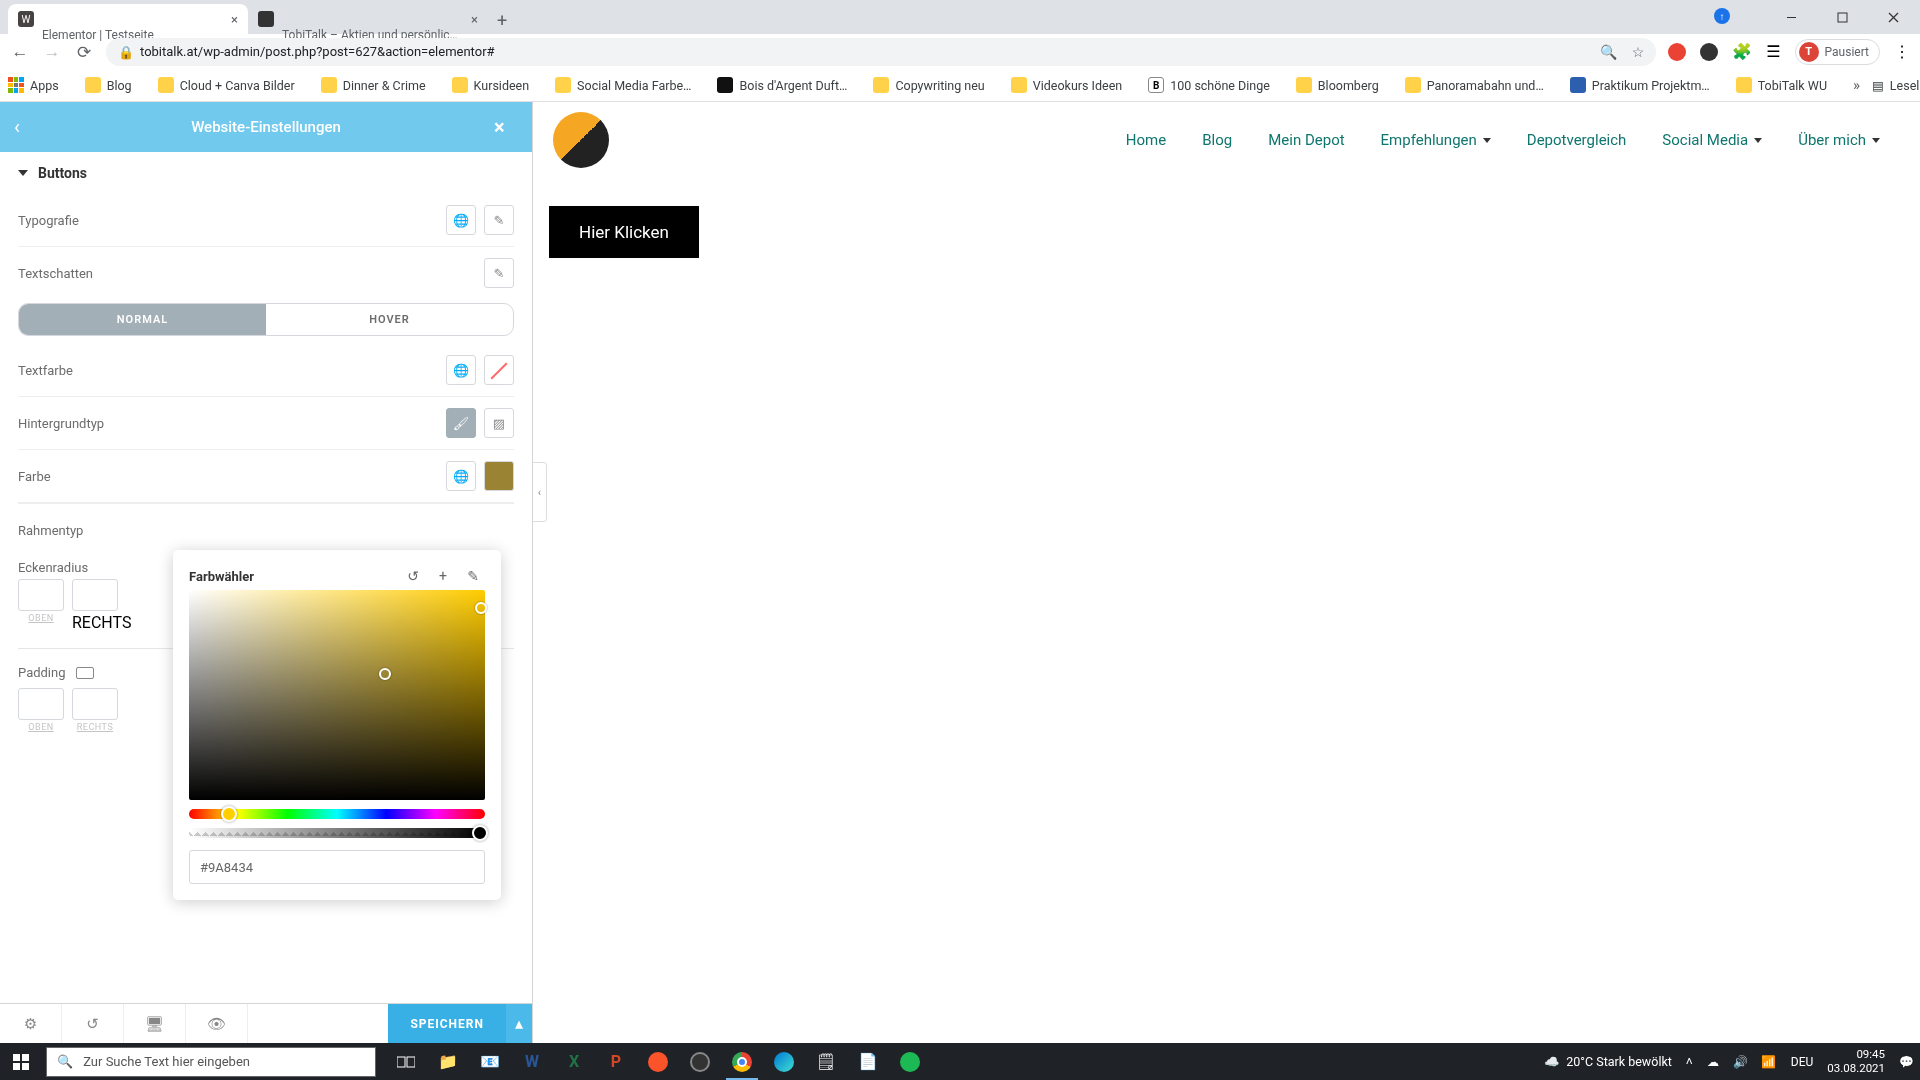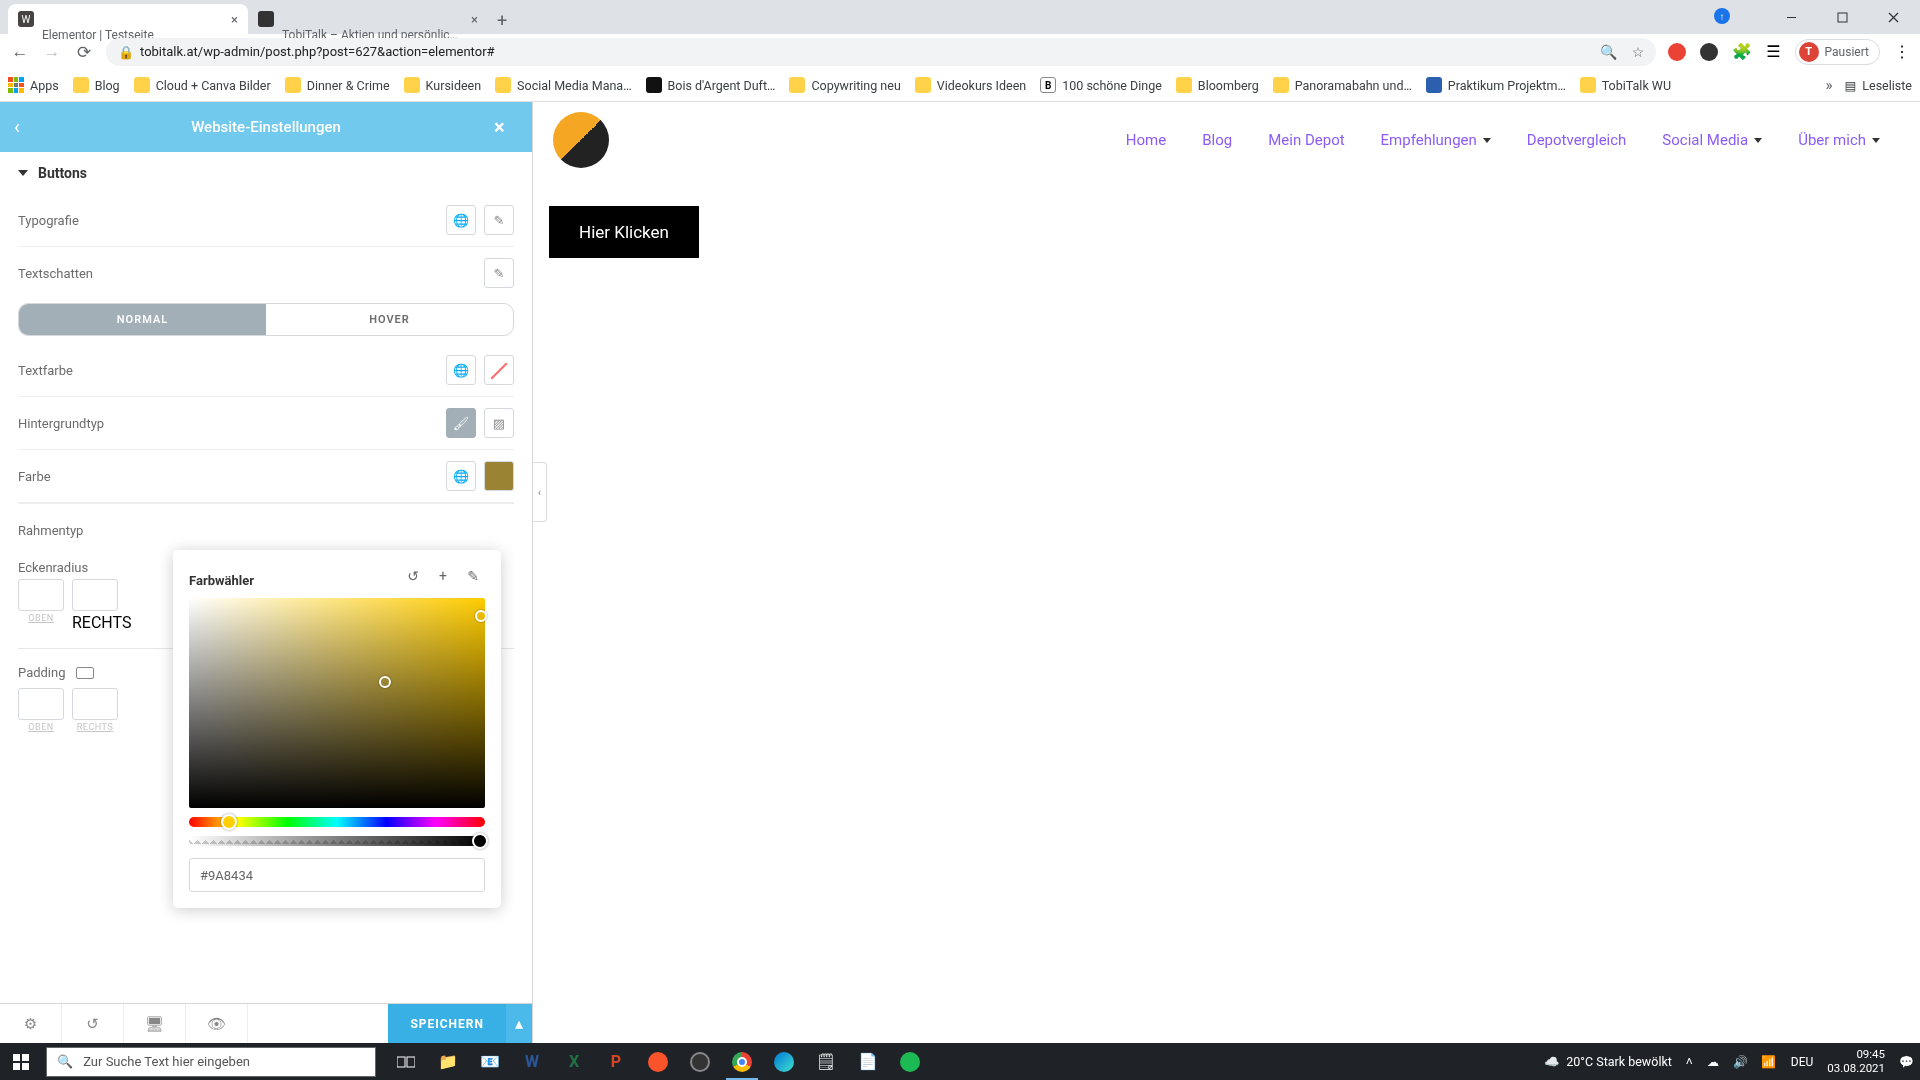--- a/index.html
+++ b/index.html
@@ -20,21 +20,21 @@
 
 .addr-row { height:35px; background:#fff; display:flex; align-items:center; padding:0 10px; gap:12px; }
 .nav-btn { width:20px; height:20px; color:#5f6368; font-size:17px; display:flex; align-items:center; justify-content:center;}
 .addr-bar { flex:1; height:28px; background:#f1f3f4; border-radius:14px; display:flex; align-items:center; padding:0 12px; gap:8px; font-size:13px; color:#202124;}
 .addr-lock { width:14px; height:14px; color:#5f6368; }
 .addr-right { margin-left:auto; display:flex; gap:14px; align-items:center; color:#5f6368; font-size:14px;}
 .ext-area { display:flex; gap:14px; align-items:center; }
 .profile-badge { display:flex; align-items:center; gap:6px; border:1px solid #dadce0; border-radius:14px; height:26px; padding:0 10px 0 3px; font-size:12px; color:#5f6368;}
 .profile-dot { width:20px; height:20px; border-radius:50%; background:#db4437; color:#fff; display:flex; align-items:center; justify-content:center; font-size:11px; font-weight:bold;}
 
-.bookmarks { height:33px; border-bottom:1px solid #e0e0e0; background:#fff; display:flex; align-items:center; padding:0 8px; gap:14px; }
+.bookmarks { height:33px; border-bottom:1px solid #e0e0e0; background:#fff; display:flex; align-items:center; padding:0 8px; gap:26px; }
 .bm { display:flex; align-items:center; gap:6px; font-size:12.5px; color:#3c4043; white-space:nowrap;}
 .bm-icon { width:16px; height:16px; background:#ffd24a; border-radius:3px;}
 .bm-more { margin-left:auto; display:flex; align-items:center; gap:12px; }
 
 
 .workspace { position:absolute; top:102px; left:0; right:0; bottom:37px; display:flex; }
 .panel { width:533px; background:#fff; border-right:1px solid #d5d5d5; display:flex; flex-direction:column; }
 .panel-header { height:50px; background:#71c9ed; color:#fff; display:flex; align-items:center; padding:0 14px; position:relative;}
 .panel-back { width:24px; font-size:20px;}
 .panel-title { flex:1; text-align:center; font-size:15px; font-weight:500;}
@@ -62,21 +62,21 @@
 
 .padding-label { display:flex; align-items:center; gap:10px; padding:10px 18px 8px; font-size:13px; color:#6c6c6c;}
 .dev-icon { width:18px; height:12px; border:1.5px solid #888; border-radius:2px;}
 
 .hr-light { height:1px; background:#eee; margin:0 18px;}
 .help-row { display:flex; align-items:center; gap:8px; padding:16px 0 0 200px; font-size:13px; color:#6c6c6c;}
 .q-circle { width:18px; height:18px; border:1.5px solid #aaa; border-radius:50%; display:flex; align-items:center; justify-content:center; font-size:11px; color:#888;}
 
 
 .picker { position:absolute; left:173px; top:398px; width:328px; background:#fff; border-radius:5px; box-shadow:0 2px 16px rgba(0,0,0,0.2); padding:14px 16px 16px; }
-.picker-head { display:flex; align-items:flex-end; margin-bottom:10px;}
+.picker-head { display:flex; align-items:center; margin-bottom:2px;}
 .picker-title { font-size:13px; font-weight:700; color:#333; flex:1;}
 .picker-tool { width:24px; height:24px; display:flex; align-items:center; justify-content:center; font-size:14px; color:#666; margin-left:6px;}
 .sat { width:100%; height:210px; position:relative; background:linear-gradient(to bottom, transparent, #000), linear-gradient(to right, #fff, hsl(48,100%,50%)); border-radius:2px;}
 .sat-handle { position:absolute; width:12px; height:12px; border:2px solid #fff; border-radius:50%; box-shadow:0 0 2px rgba(0,0,0,0.5);}
 .sat-handle.drag { cursor:grabbing; }
 .hue { margin-top:9px; height:10px; border-radius:5px; background:linear-gradient(to right,#ff0000,#ffff00,#00ff00,#00ffff,#0000ff,#ff00ff,#ff0000); position:relative;}
 .hue-handle { position:absolute; top:-3px; width:16px; height:16px; border-radius:50%; background:#ffcf00; border:2px solid #fff; box-shadow:0 0 3px rgba(0,0,0,0.4);}
 .alpha { margin-top:9px; height:10px; border-radius:5px; background:linear-gradient(45deg,#ccc 25%,transparent 25%),linear-gradient(-45deg,#ccc 25%,transparent 25%); background-size:8px 8px; position:relative;}
 .alpha::after { content:""; position:absolute; inset:0; background:linear-gradient(to right, transparent, #000); border-radius:5px;}
 .alpha-handle { position:absolute; right:-3px; top:-3px; width:16px; height:16px; border-radius:50%; background:#000; border:2px solid #fff; box-shadow:0 0 3px rgba(0,0,0,0.4); z-index:2;}
@@ -88,21 +88,21 @@
 .pf-save { margin-left:auto; display:flex; }
 .pf-save-main { background:#39b0e5; color:#fff; font-size:12px; font-weight:700; letter-spacing:1px; padding:0 22px; display:flex; align-items:center;}
 .pf-save-caret { background:#4bbaea; width:26px; display:flex; align-items:center; justify-content:center; color:#fff;}
 
 
 .preview { flex:1; background:#fff; position:relative; }
 .preview-collapse { position:absolute; left:0; top:360px; width:14px; height:60px; background:#fff; border:1px solid #ddd; border-left:none; border-radius:0 4px 4px 0; display:flex; align-items:center; justify-content:center; color:#888; font-size:11px;}
 .site-header { display:flex; align-items:center; padding:0 40px 0 20px; height:76px; }
 .avatar { width:56px; height:56px; border-radius:50%; background:linear-gradient(135deg,#f5a623 50%,#222 50%); }
 .nav { margin-left:auto; display:flex; gap:36px; }
-.nav-item { font-size:15px; color:#8b5cf6; display:flex; align-items:center; gap:6px;}
+.nav-item { font-size:15px; color:#0f766e; display:flex; align-items:center; gap:6px;}
 .dd-caret { width:0; height:0; border-left:4px solid transparent; border-right:4px solid transparent; border-top:5px solid #333;}
 .hero-btn { margin:28px 0 0 16px; background:#000; color:#fff; padding:16px 30px; font-size:17px; display:inline-block;}
 
 
 .taskbar { position:absolute; left:0; right:0; bottom:0; height:37px; background:#1f2328; display:flex; align-items:center; color:#fff; }
 .tb-start { width:42px; height:37px; display:flex; align-items:center; justify-content:center;}
 .win-logo { width:16px; height:16px; display:grid; grid-template-columns:1fr 1fr; grid-template-rows:1fr 1fr; gap:2px;}
 .win-logo div { background:#fff;}
 .tb-search { width:330px; height:30px; margin-left:4px; background:#fff; display:flex; align-items:center; gap:10px; padding:0 10px; color:#555; font-size:13px; border:1px solid #666;}
 .tb-icons { display:flex; gap:2px; margin-left:10px;}
@@ -203,21 +203,21 @@
   <div class="bm">
       <span class="bm-icon"></span>
       <span>Dinner &amp; Crime</span>
     </div>
   <div class="bm">
       <span class="bm-icon"></span>
       <span>Kursideen</span>
     </div>
   <div class="bm">
       <span class="bm-icon"></span>
-      <span>Social Media Mana…</span>
+      <span>Social Media Farbe…</span>
     </div>
   <div class="bm">
       <span class="bm-icon" style="background:#111;"></span>
       <span>Bois d'Argent Duft…</span>
     </div>
   <div class="bm">
       <span class="bm-icon"></span>
       <span>Copywriting neu</span>
     </div>
   <div class="bm">

